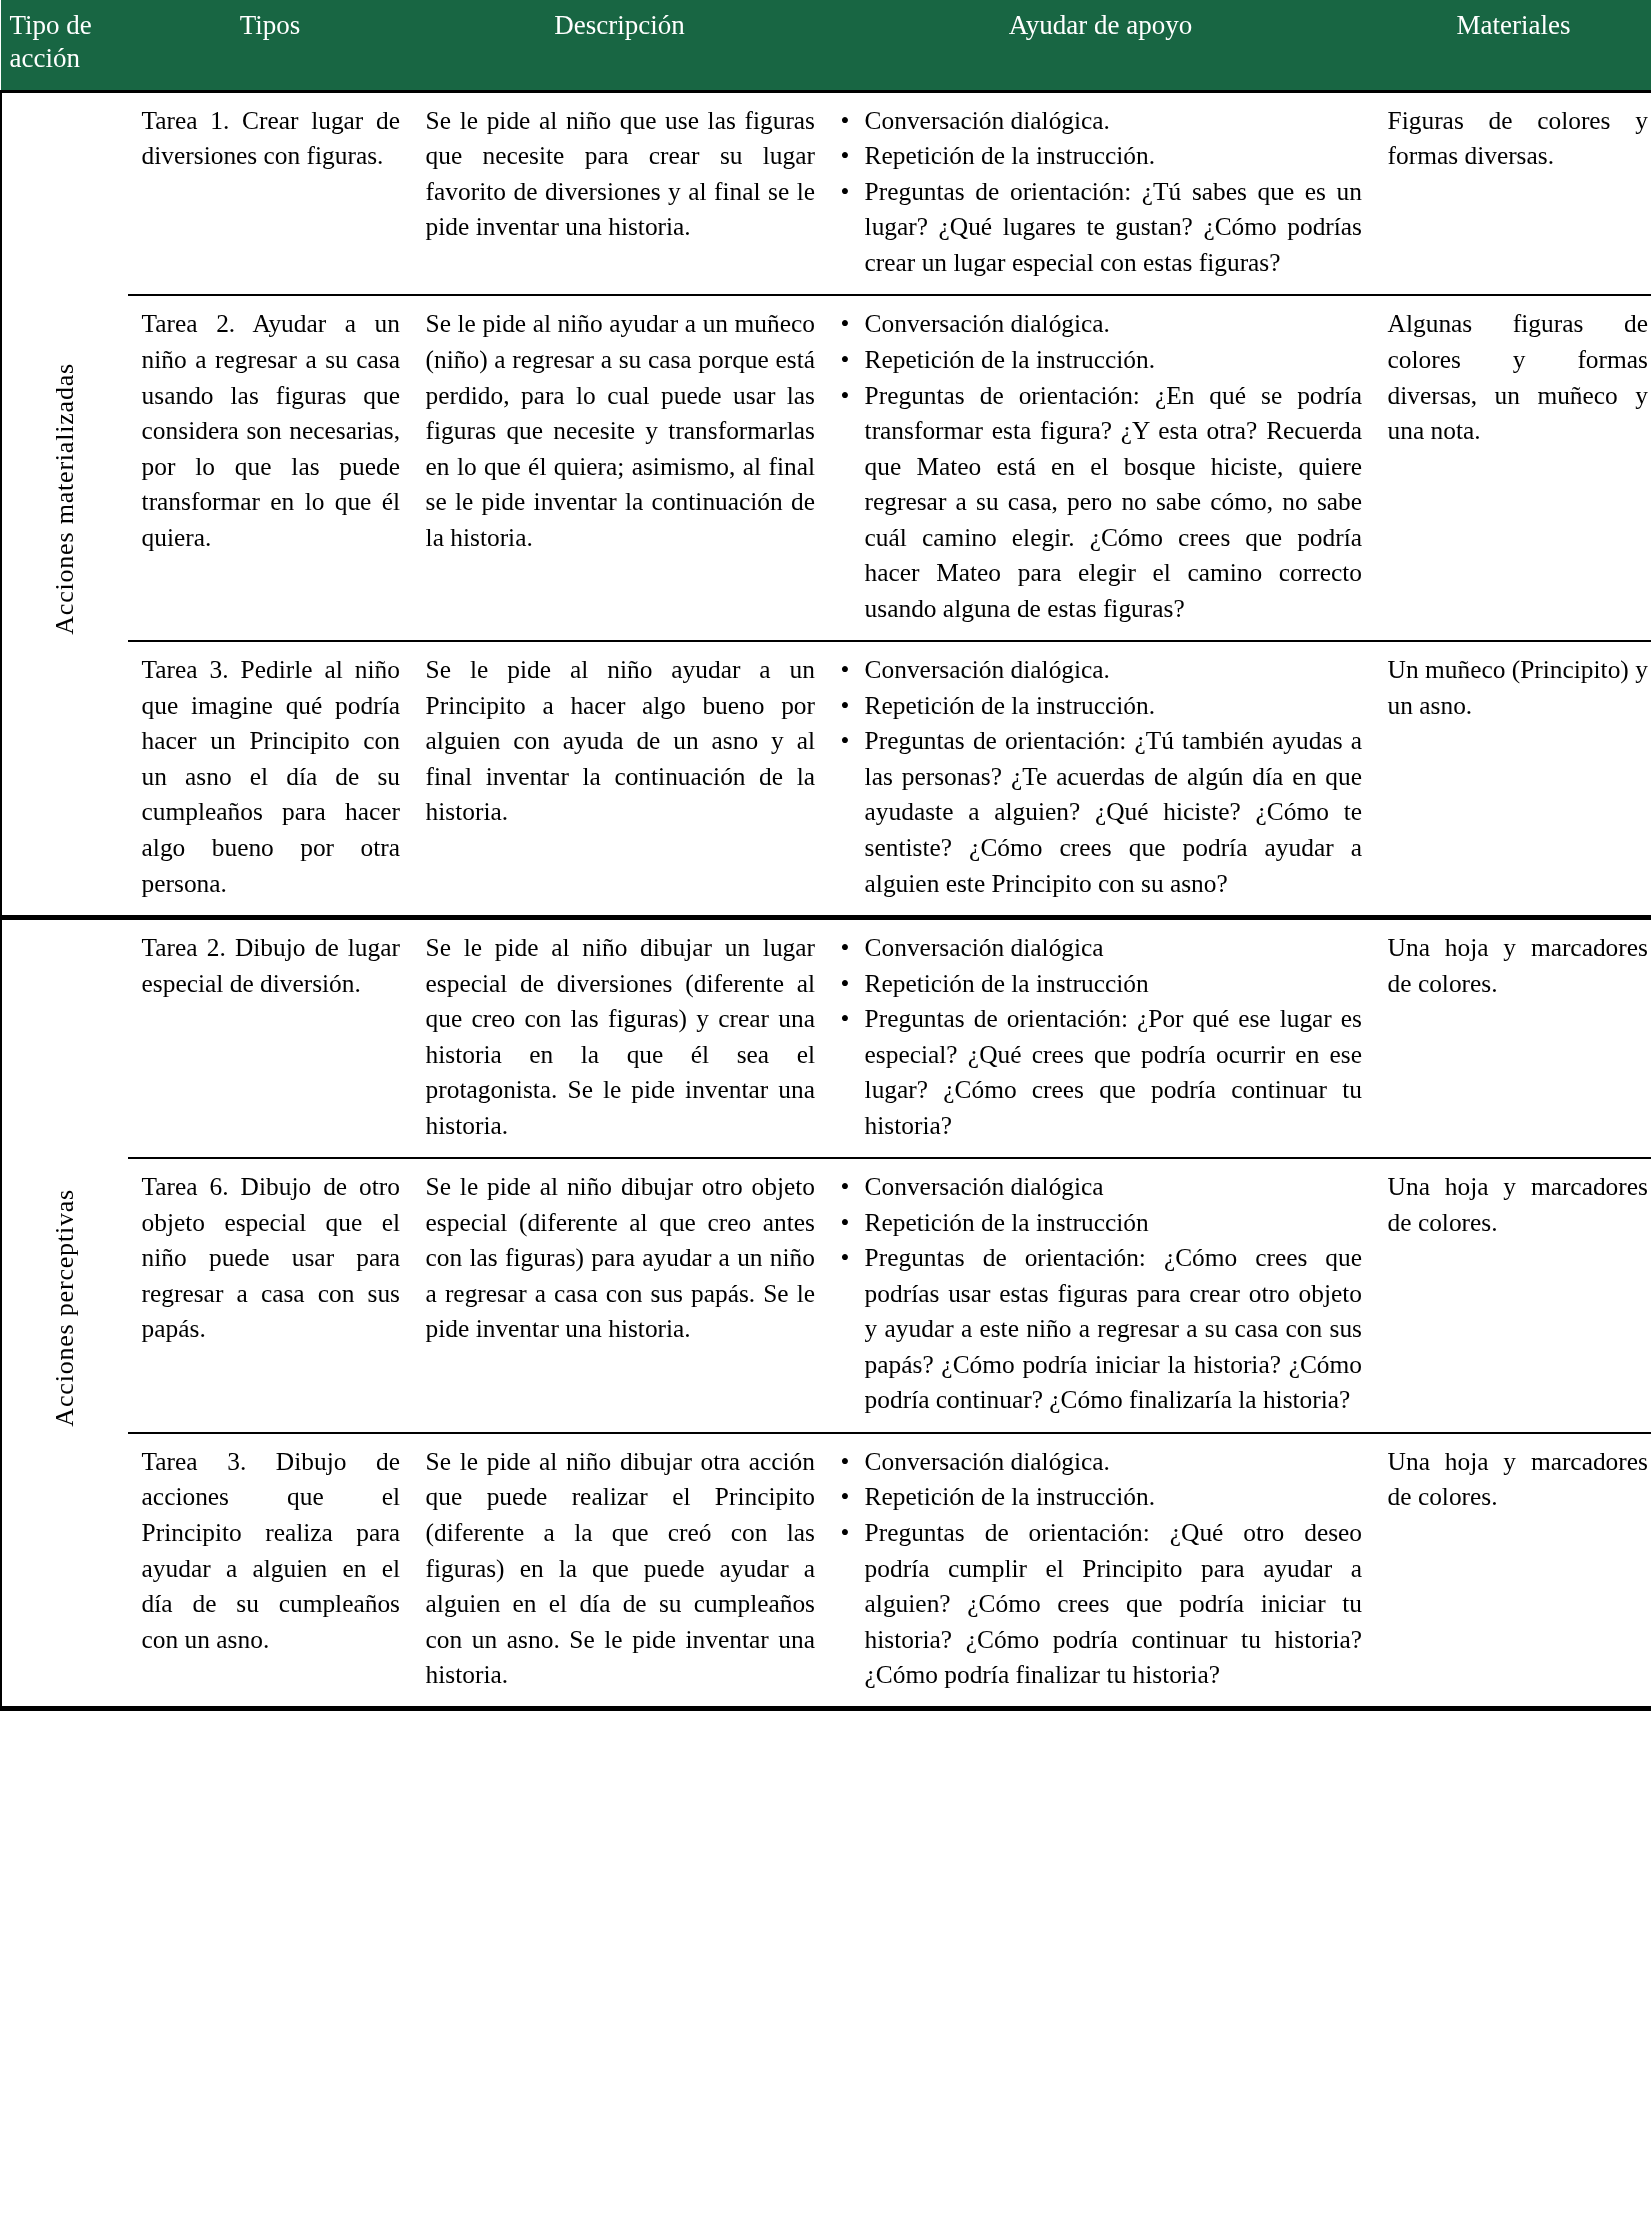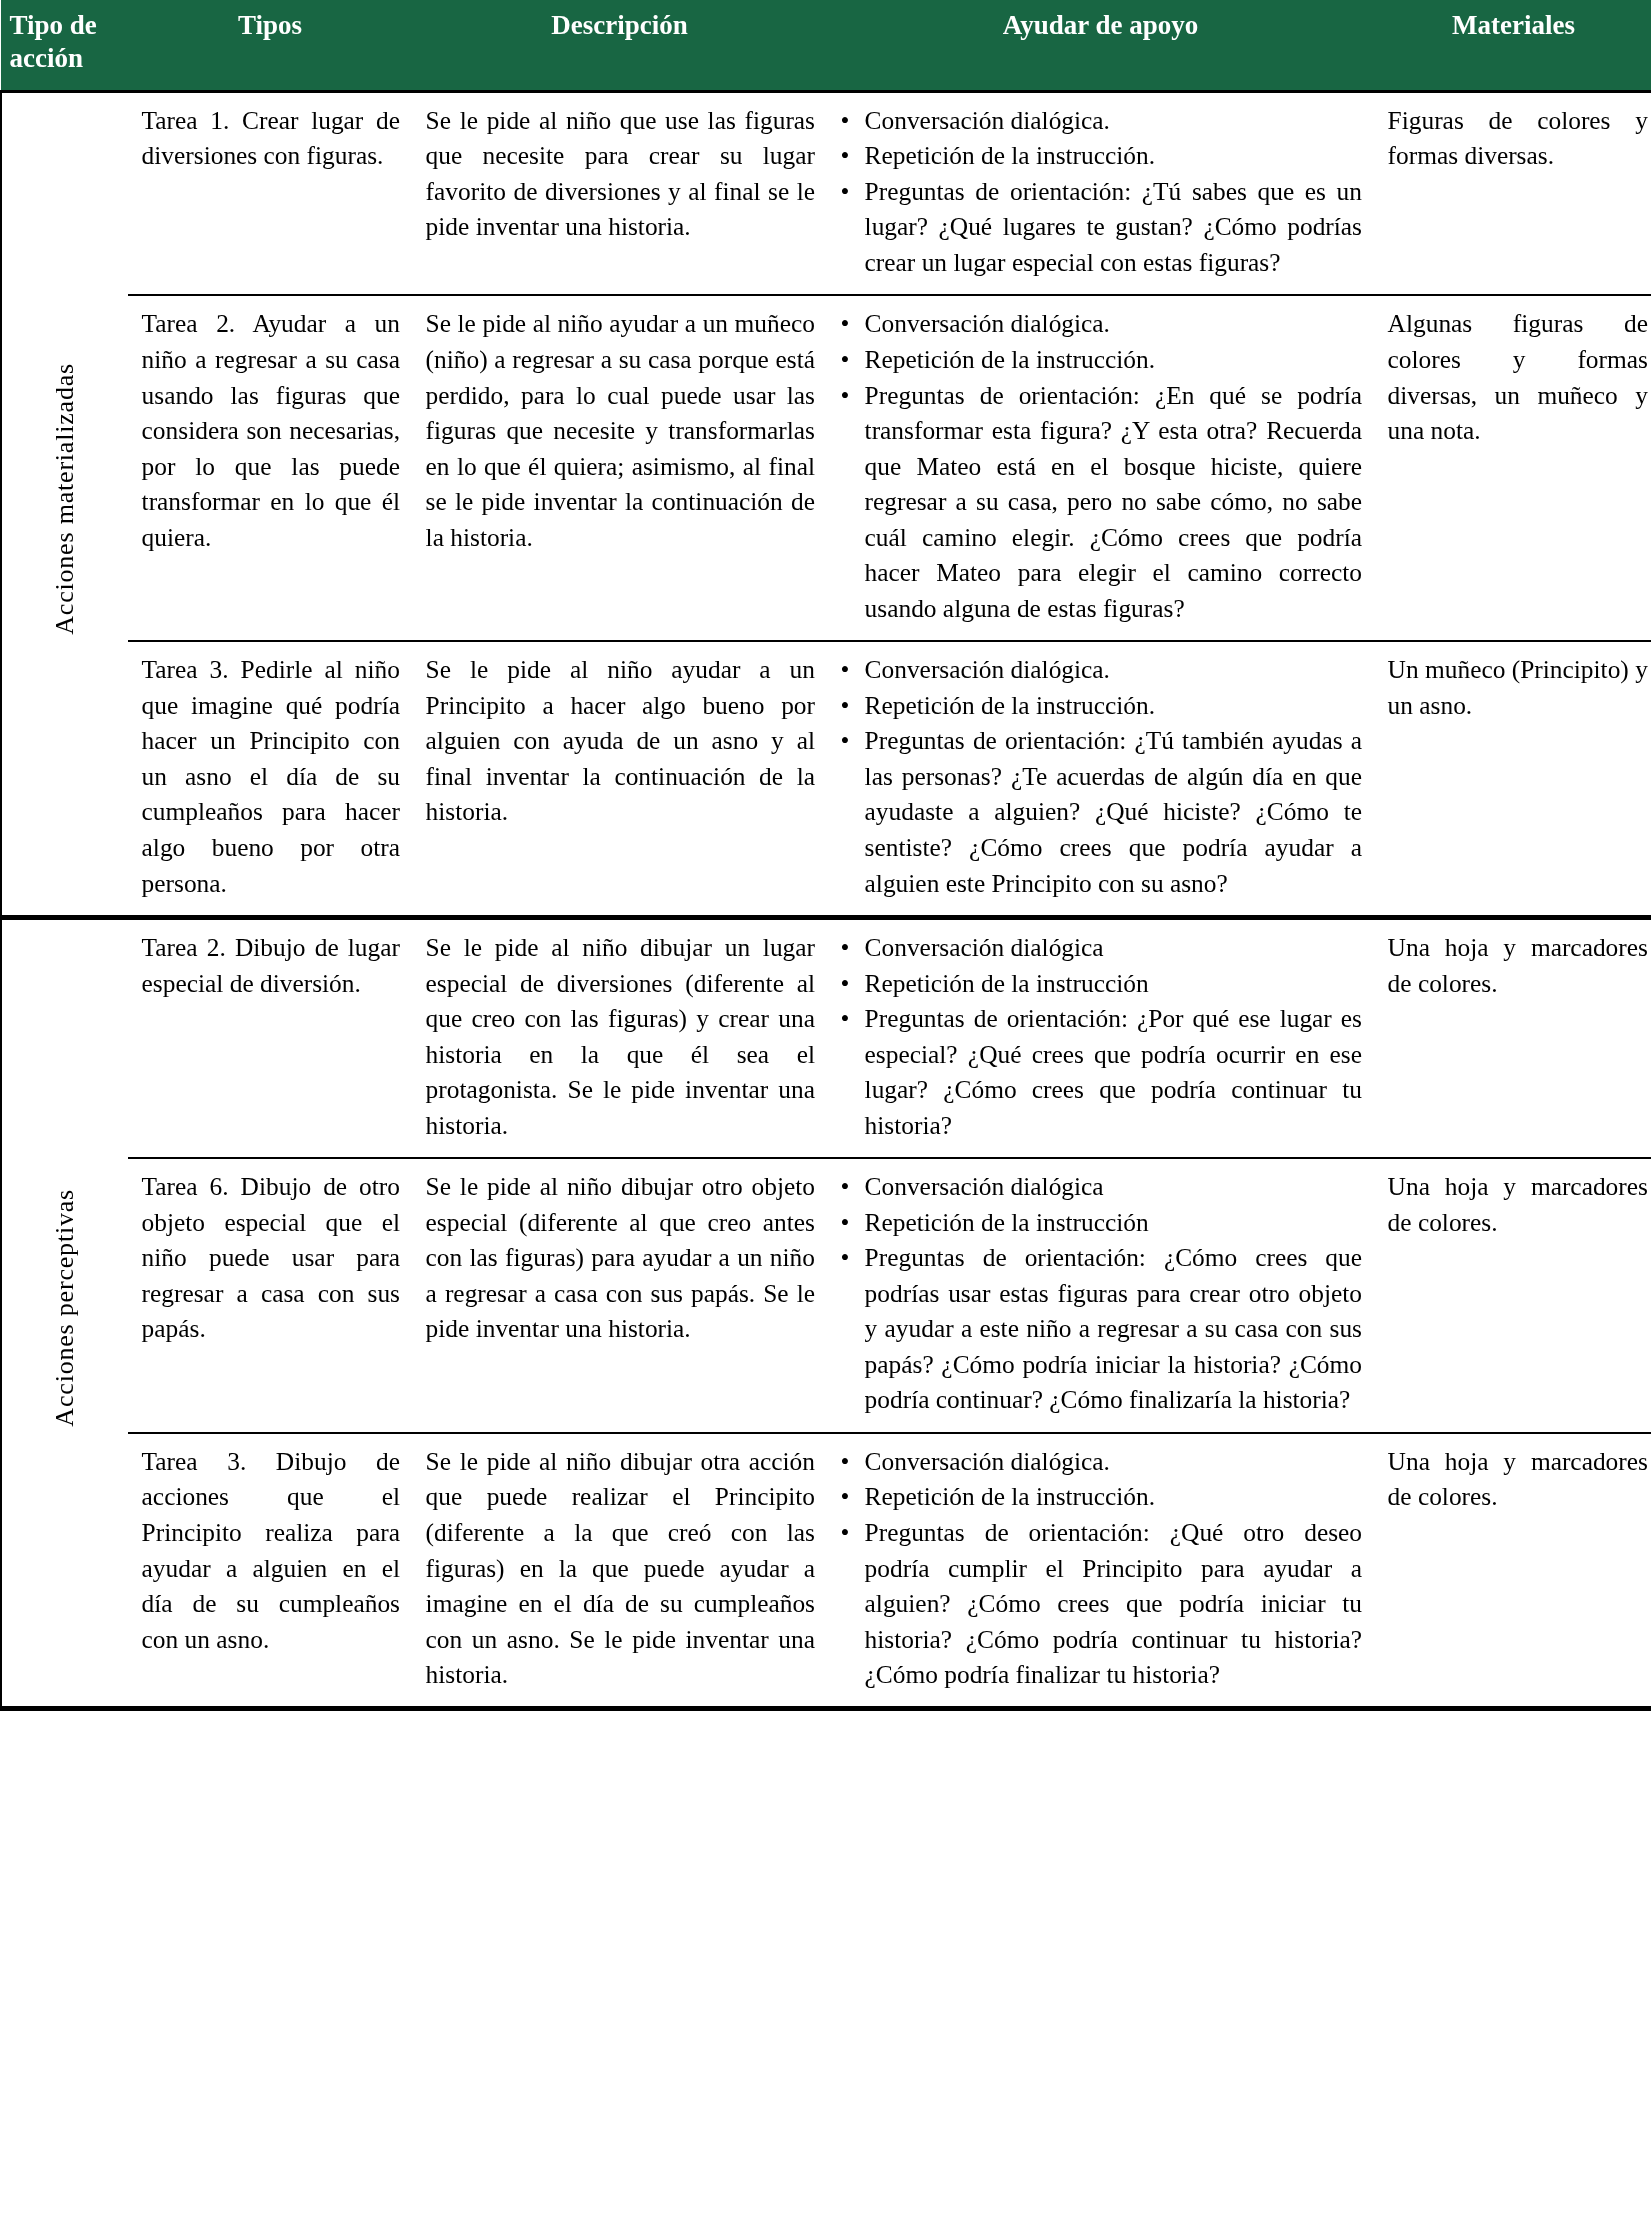--- a/index.html
+++ b/index.html
@@ -20,21 +20,21 @@
     border-bottom:5.1px solid #000;
   }
   col.c-tipo{width:127px;}
   col.c-tarea{width:284px;}
   col.c-desc{width:415px;}
   col.c-apoyo{width:547px;}
   col.c-mat{width:279px;}
   th{
     background:var(--header-bg);
     color:var(--header-text);
-    font-weight:bold;
+    font-weight:normal;
     font-size:27px;
     line-height:1.25;
     vertical-align:top;
     text-align:center;
     padding:8.5px 6.8px 13.6px 6.8px;
     border-bottom:3.4px solid #000;
   }
   th.first{
     text-align:left;
     padding-left:8.5px;
@@ -155,21 +155,21 @@
       <td class="desc-cell">Se le pide al niño dibujar otro objeto especial (diferente al que creo antes con las figuras) para ayudar a un niño a regresar a casa con sus papás. Se le pide inventar una historia.</td>
       <td class="apoyo-cell">
         <div class="bullet"><span class="dot">•</span><span>Conversación dialógica</span></div>
         <div class="bullet"><span class="dot">•</span><span>Repetición de la instrucción</span></div>
         <div class="bullet"><span class="dot">•</span><span>Preguntas de orientación: ¿Cómo crees que podrías usar estas figuras para crear otro objeto y ayudar a este niño a regresar a su casa con sus papás? ¿Cómo podría iniciar la historia? ¿Cómo podría continuar? ¿Cómo finalizaría la historia?</span></div>
       </td>
       <td class="mat-cell">Una hoja y marcadores de colores.</td>
     </tr>
     <tr class="inner">
       <td class="tarea-cell">Tarea 3. Dibujo de acciones que el Principito realiza para ayudar a alguien en el día de su cumpleaños con un asno.</td>
-      <td class="desc-cell">Se le pide al niño dibujar otra acción que puede realizar el Principito (diferente a la que creó con las figuras) en la que puede ayudar a imagine en el día de su cumpleaños con un asno. Se le pide inventar una historia.</td>
+      <td class="desc-cell">Se le pide al niño dibujar otra acción que puede realizar el Principito (diferente a la que creó con las figuras) en la que puede ayudar a alguien en el día de su cumpleaños con un asno. Se le pide inventar una historia.</td>
       <td class="apoyo-cell">
         <div class="bullet"><span class="dot">•</span><span>Conversación dialógica.</span></div>
         <div class="bullet"><span class="dot">•</span><span>Repetición de la instrucción.</span></div>
         <div class="bullet"><span class="dot">•</span><span>Preguntas de orientación: ¿Qué otro deseo podría cumplir el Principito para ayudar a alguien? ¿Cómo crees que podría iniciar tu historia? ¿Cómo podría continuar tu historia? ¿Cómo podría finalizar tu historia?</span></div>
       </td>
       <td class="mat-cell">Una hoja y marcadores de colores.</td>
     </tr>
   </tbody>
 </table>
 

